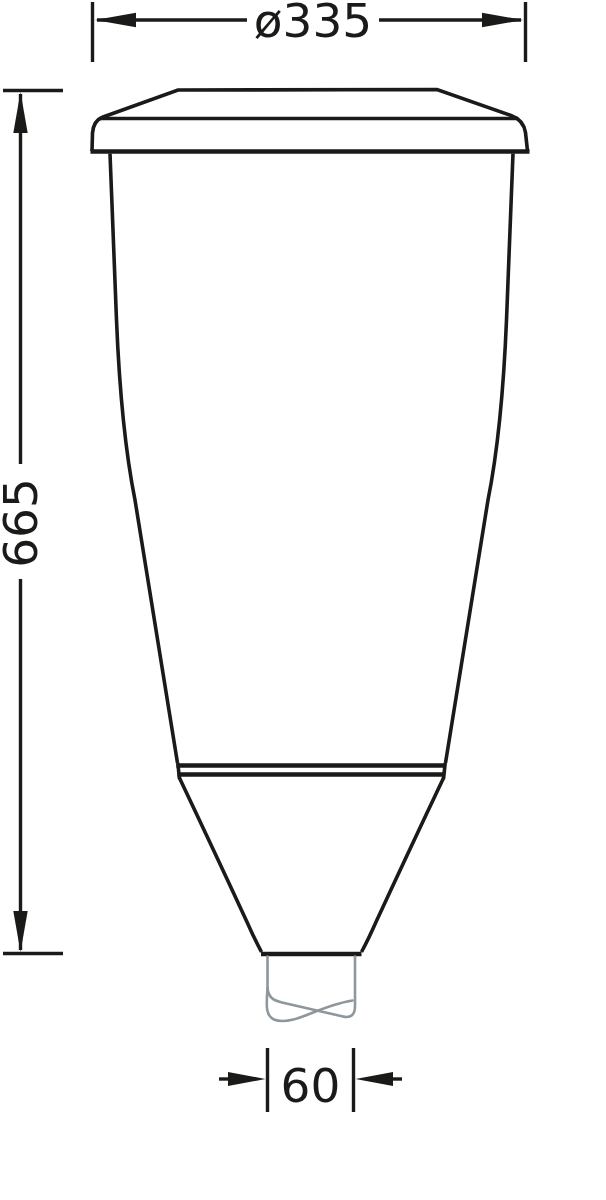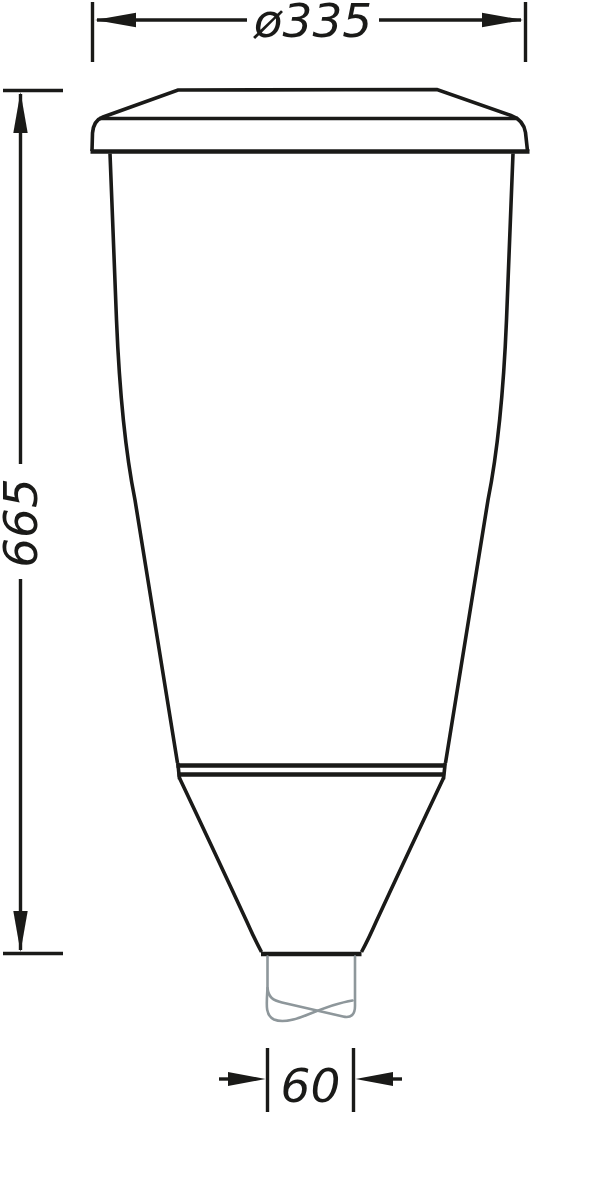--- a/index.html
+++ b/index.html
@@ -2,21 +2,20 @@
 <html><head>
 <meta charset="utf-8">
 <style>
   html, body { margin: 0; padding: 0; background: #ffffff; }
   .canvas {
     position: relative;
     width: 602px;
     height: 1200px;
     background: #ffffff;
     font-family: "DejaVu Sans", "Liberation Sans", sans-serif;
-    font-style: italic;
   }
   svg { display: block; }
   .ln    { stroke: #1a1a18; fill: none; stroke-width: 3.6; }
   .ln-thick { stroke: #1a1a18; fill: none; stroke-width: 4.4; }
   .dim   { stroke: #1a1a18; fill: none; stroke-width: 3.4; }
   .arrow { fill: #1a1a18; stroke: none; }
   .brk   { stroke: #8e979b; fill: none; stroke-width: 2.6; stroke-linecap: round; }
   .dimtext {
     fill: #1a1a18;
     font-family: "DejaVu Sans", "Liberation Sans", sans-serif;

